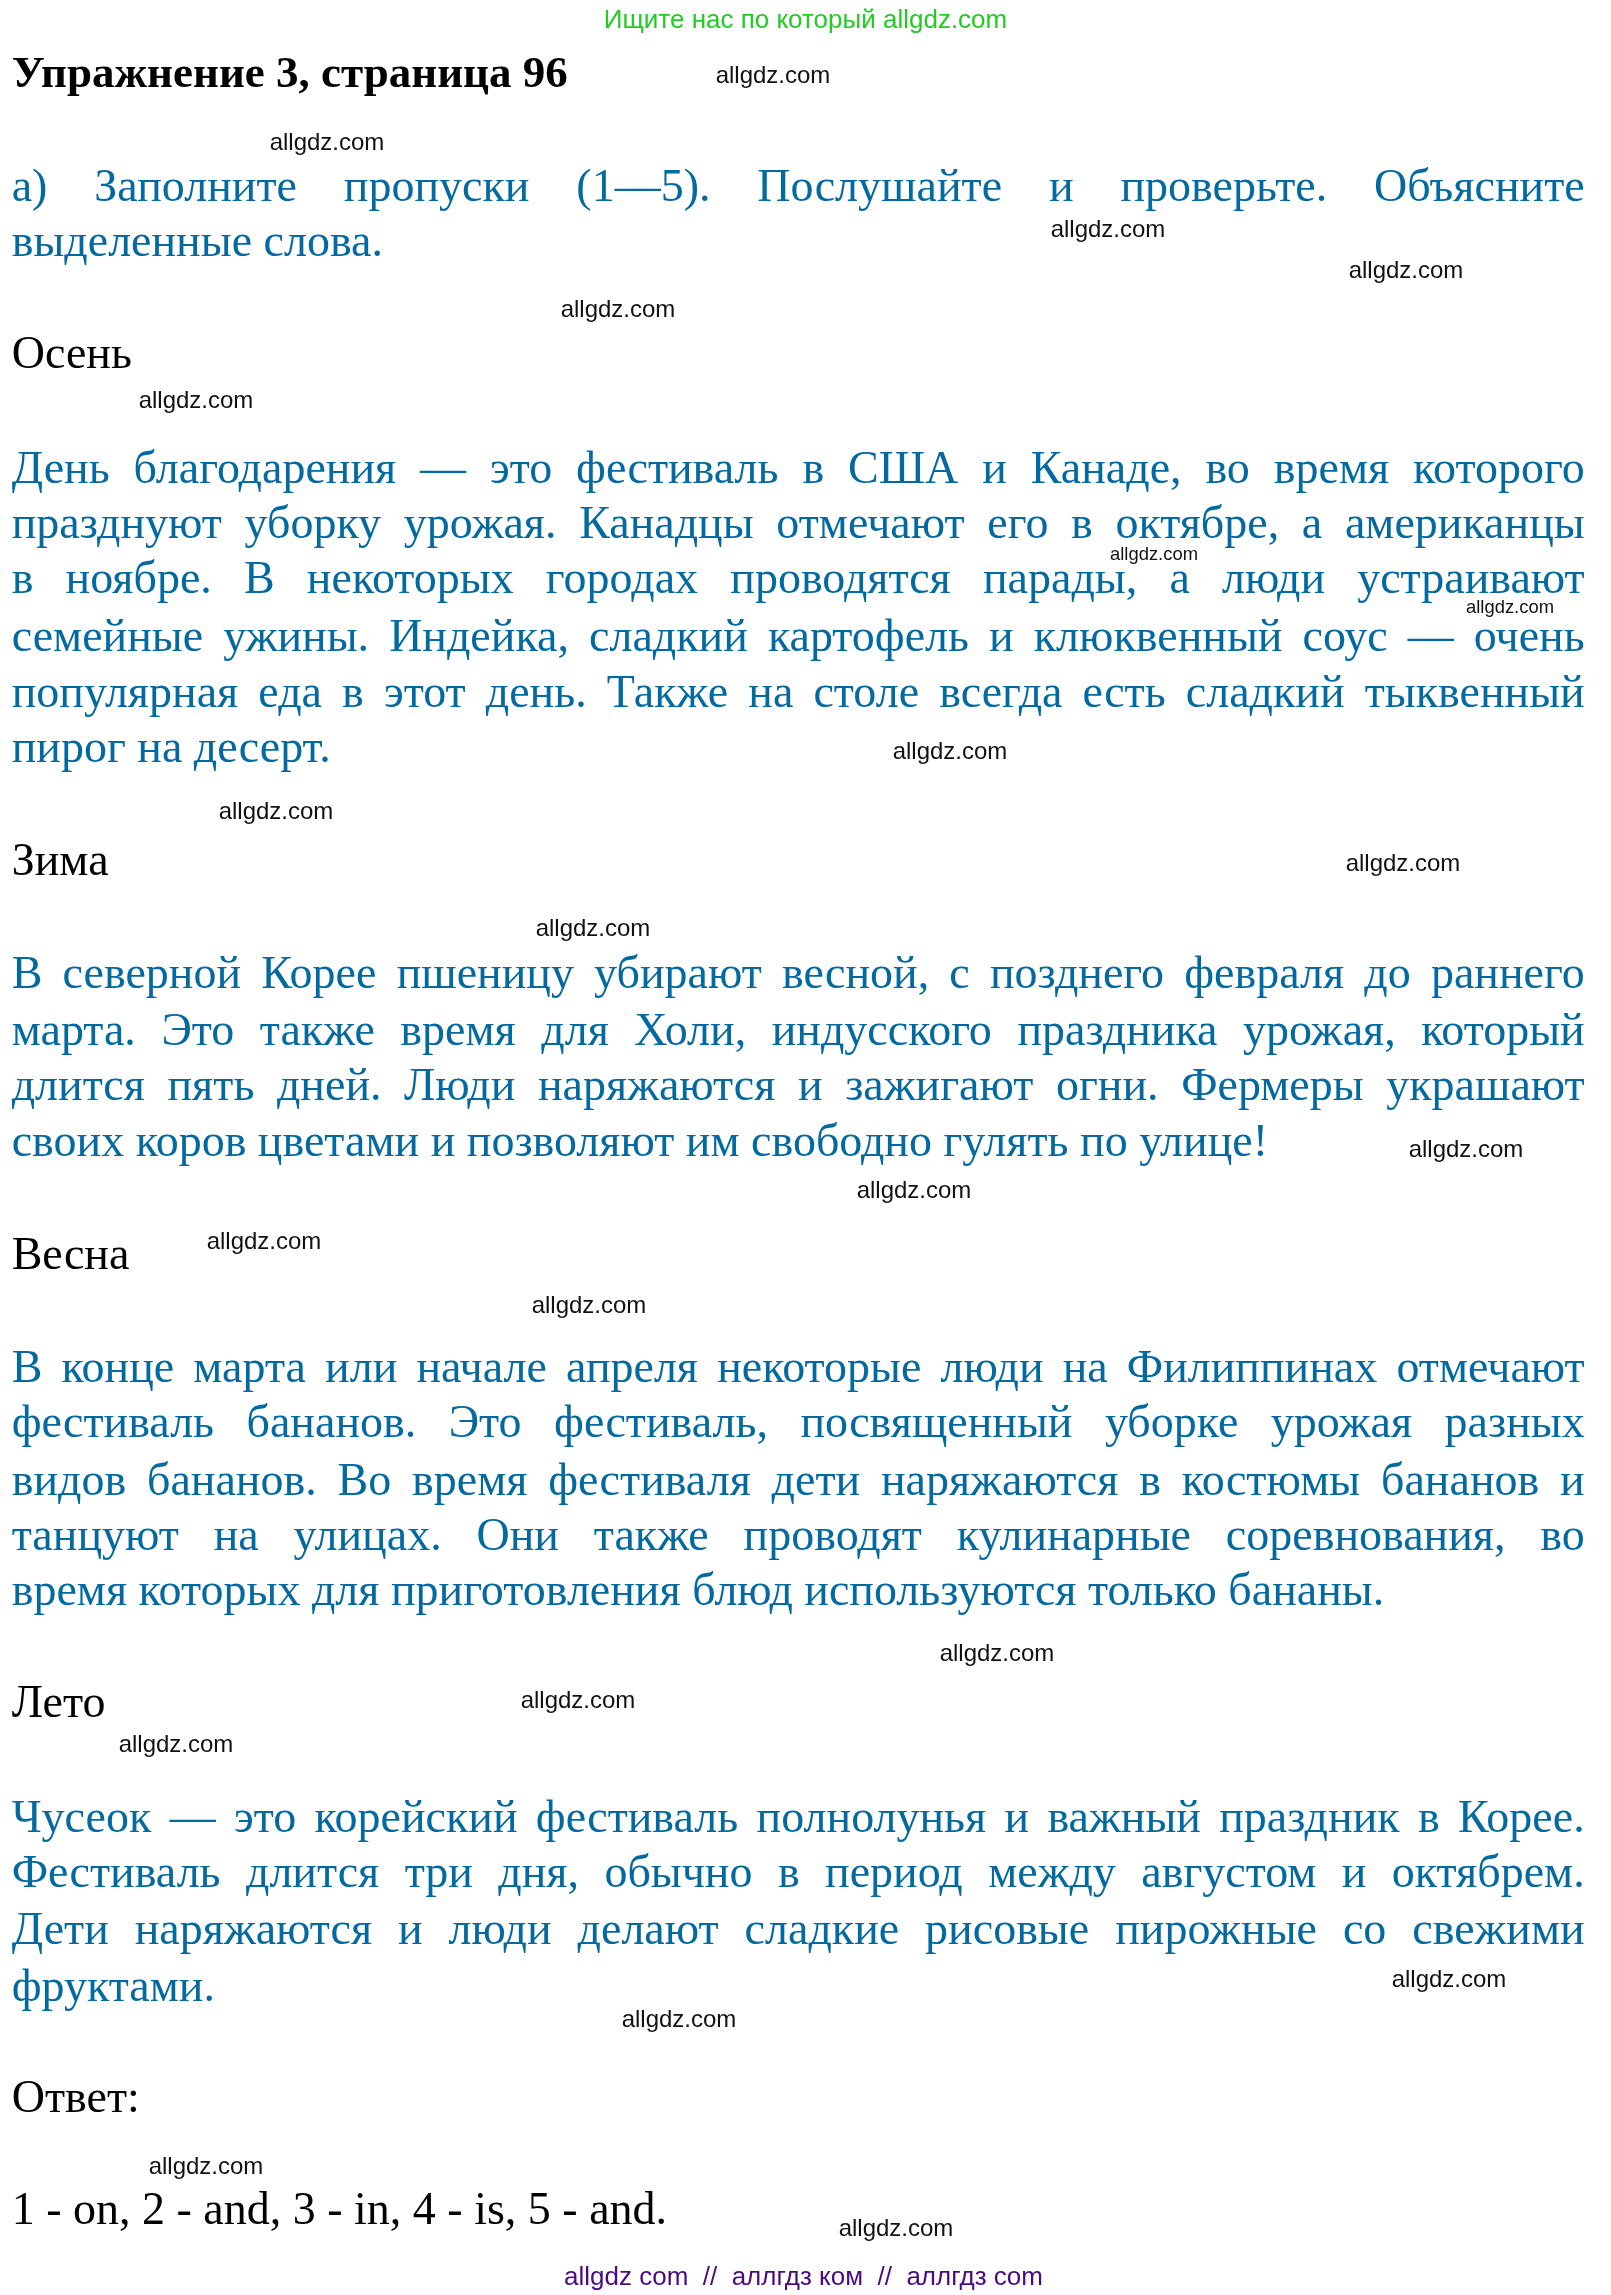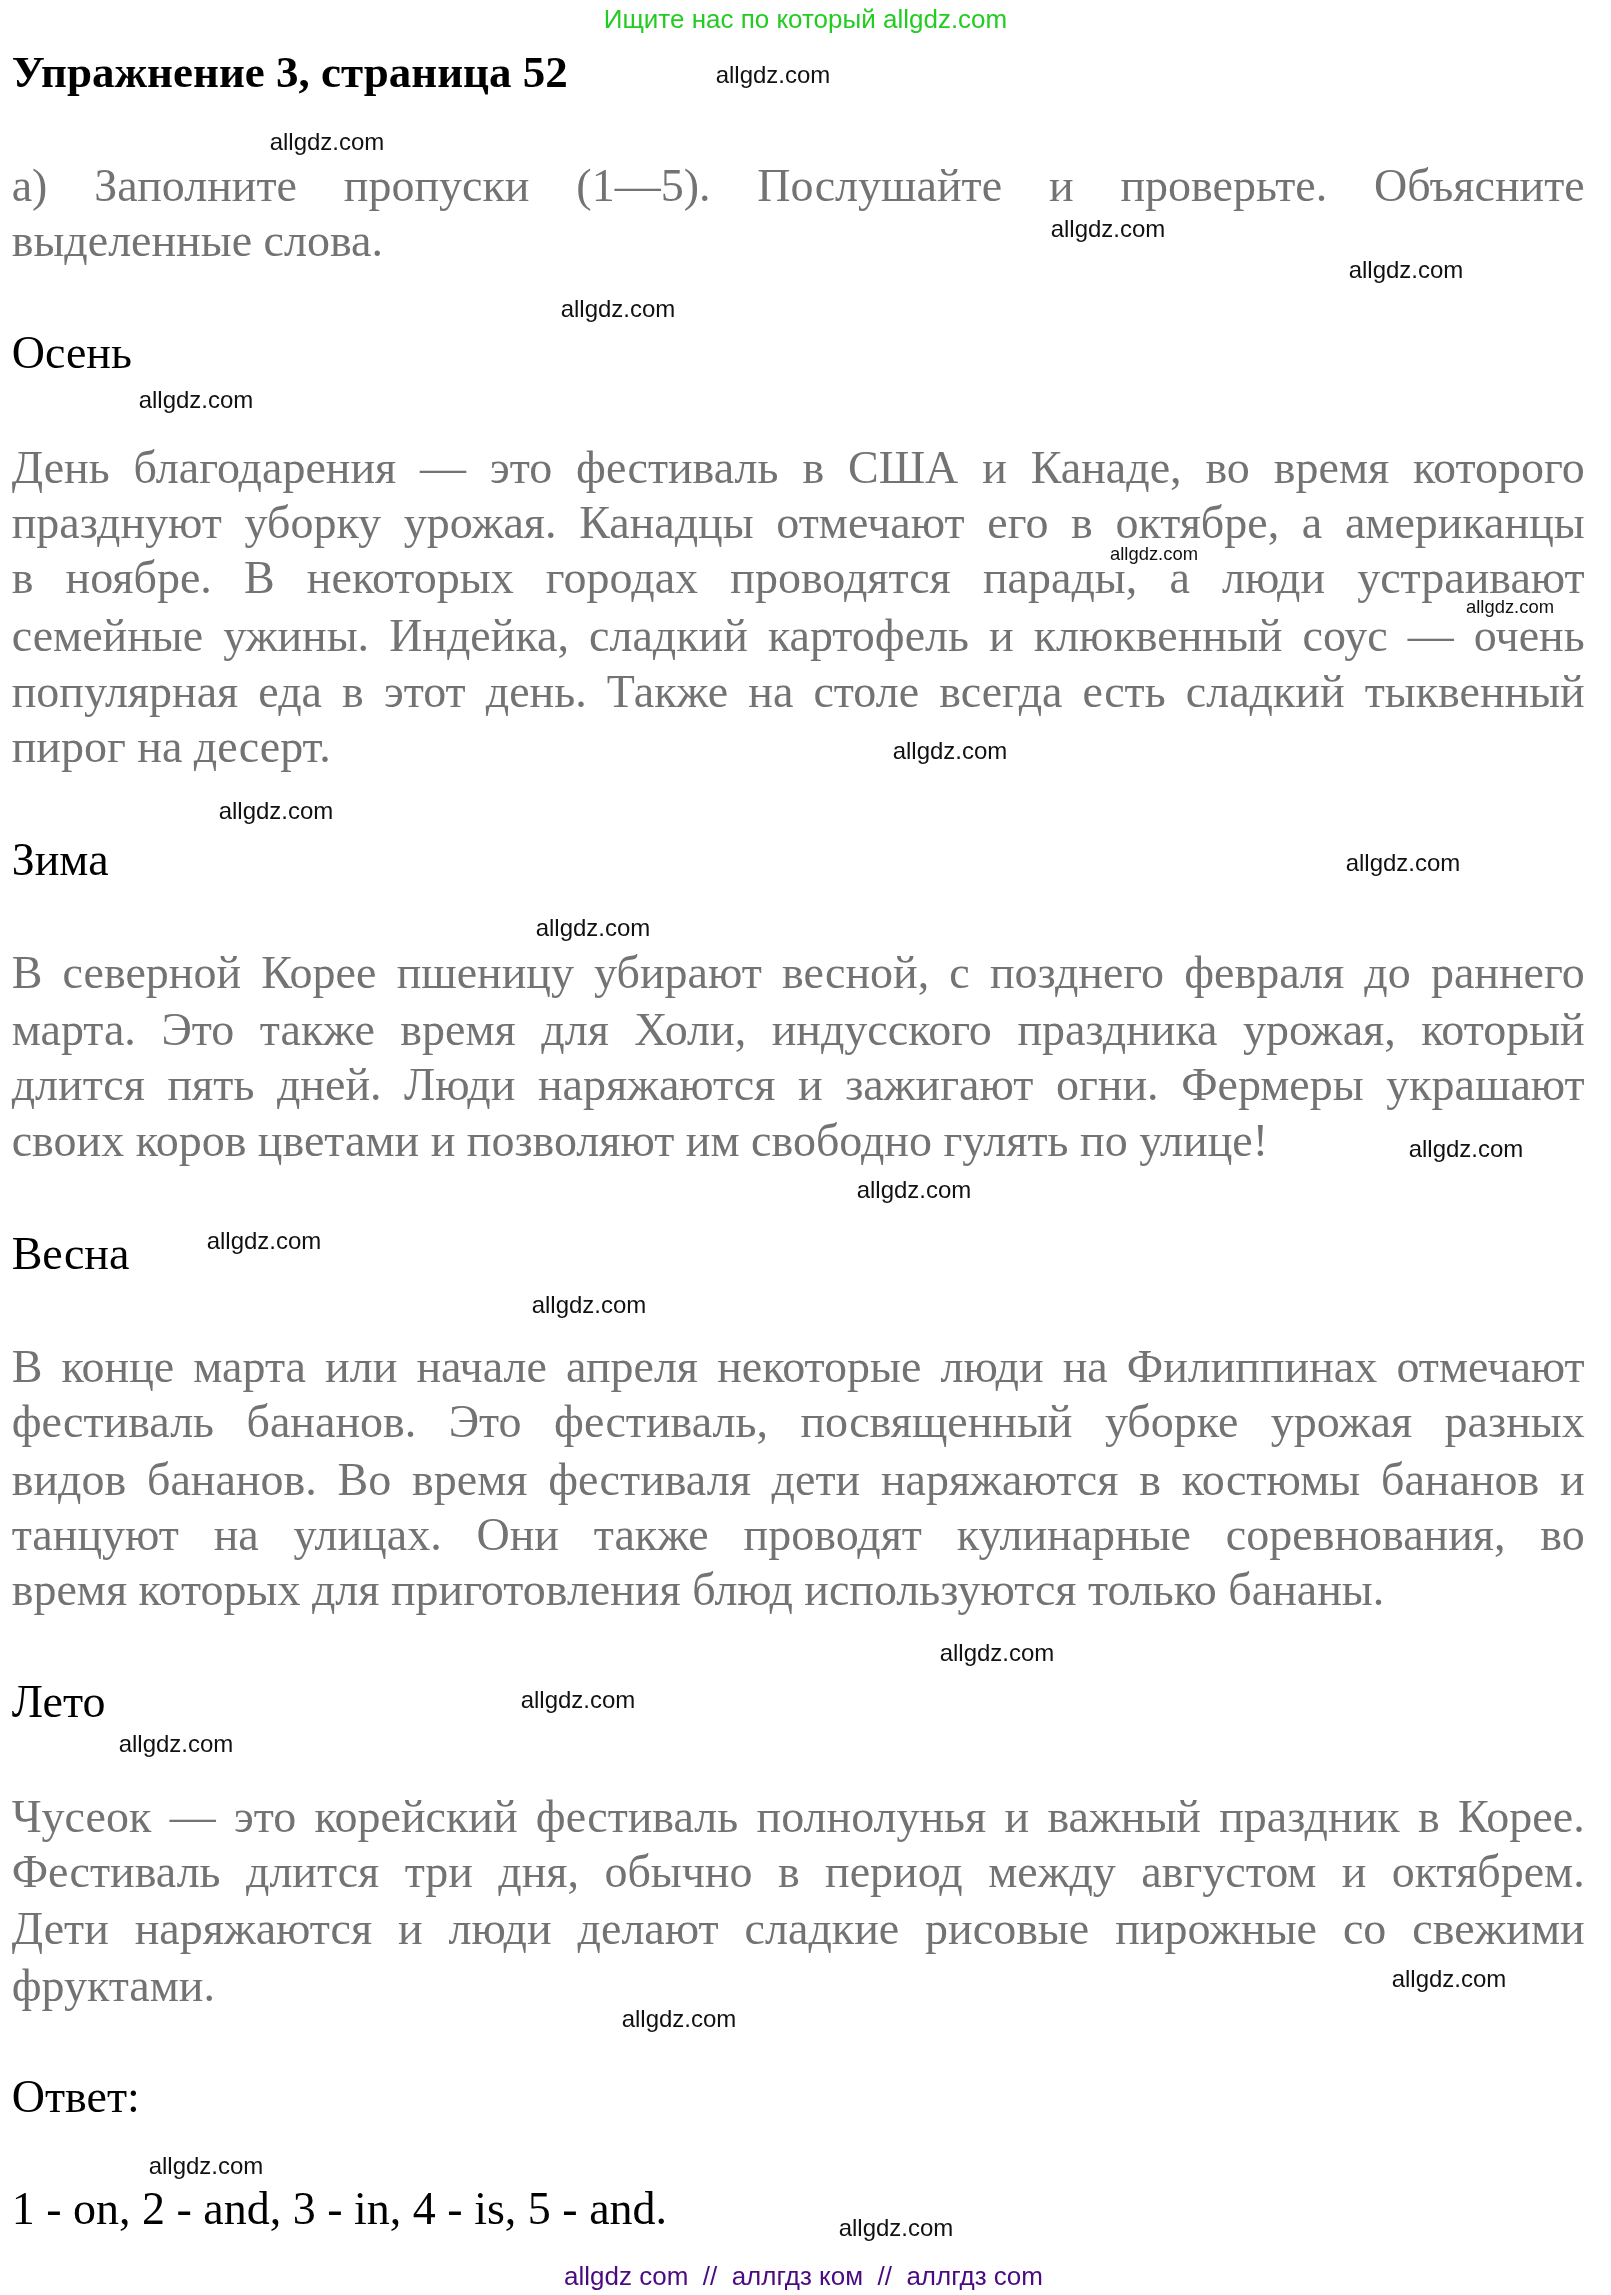--- a/index.html
+++ b/index.html
@@ -15,42 +15,42 @@
     font-family: "Liberation Sans", sans-serif; font-size: 26px; line-height: 34px;
     white-space: pre;
   }
   .title {
     position: absolute; left: 11.7px; top: 44px; height: 57px; line-height: 57px;
     font-family: "Liberation Serif", serif; font-weight: bold; font-size: 45px; color: #000;
     white-space: nowrap;
   }
   .line {
     position: absolute; left: 11.7px; width: 1573px; height: 56px; line-height: 56px;
-    font-family: "Liberation Serif", serif; font-size: 46px; color: #737373;
+    font-family: "Liberation Serif", serif; font-size: 46px; color: #0369a1;
     white-space: nowrap; overflow: visible;
     text-align: justify; text-align-last: justify;
   }
   .line.last { text-align: center; text-align-last: left; }
   .label {
     position: absolute; left: 11.7px; height: 56px; line-height: 56px;
     font-family: "Liberation Serif", serif; font-size: 46px; color: #000; white-space: nowrap;
   }
   .wm {
     position: absolute; font-family: Liberation Sans, sans-serif; font-size: 24px;
     color: #111; line-height: 28.5px; height: 28.5px; white-space: nowrap;
     transform: translate(-50%, -50%);
   }
   .wm.small { font-size: 18.4px; line-height: 22px; height: 22px; }
 </style>
 </head>
 <body>
 
 <div class="top-banner">Ищите нас по который allgdz.com</div>
 
-<div class="title">Упражнение 3, страница 52</div>
+<div class="title">Упражнение 3, страница 96</div>
 
 <div class="line" style="top:158px">а) Заполните пропуски (1—5). Послушайте и проверьте. Объясните</div>
 <div class="line last" style="top:213px">выделенные слова.</div>
 
 <div class="label" style="top:325px">Осень</div>
 <div class="line" style="top:440px">День благодарения — это фестиваль в США и Канаде, во время которого</div>
 <div class="line" style="top:495px">празднуют уборку урожая. Канадцы отмечают его в октябре, а американцы</div>
 <div class="line" style="top:550px">в ноябре. В некоторых городах проводятся парады, а люди устраивают</div>
 <div class="line" style="top:608px">семейные ужины. Индейка, сладкий картофель и клюквенный соус — очень</div>
 <div class="line" style="top:664px">популярная еда в этот день. Также на столе всегда есть сладкий тыквенный</div>

